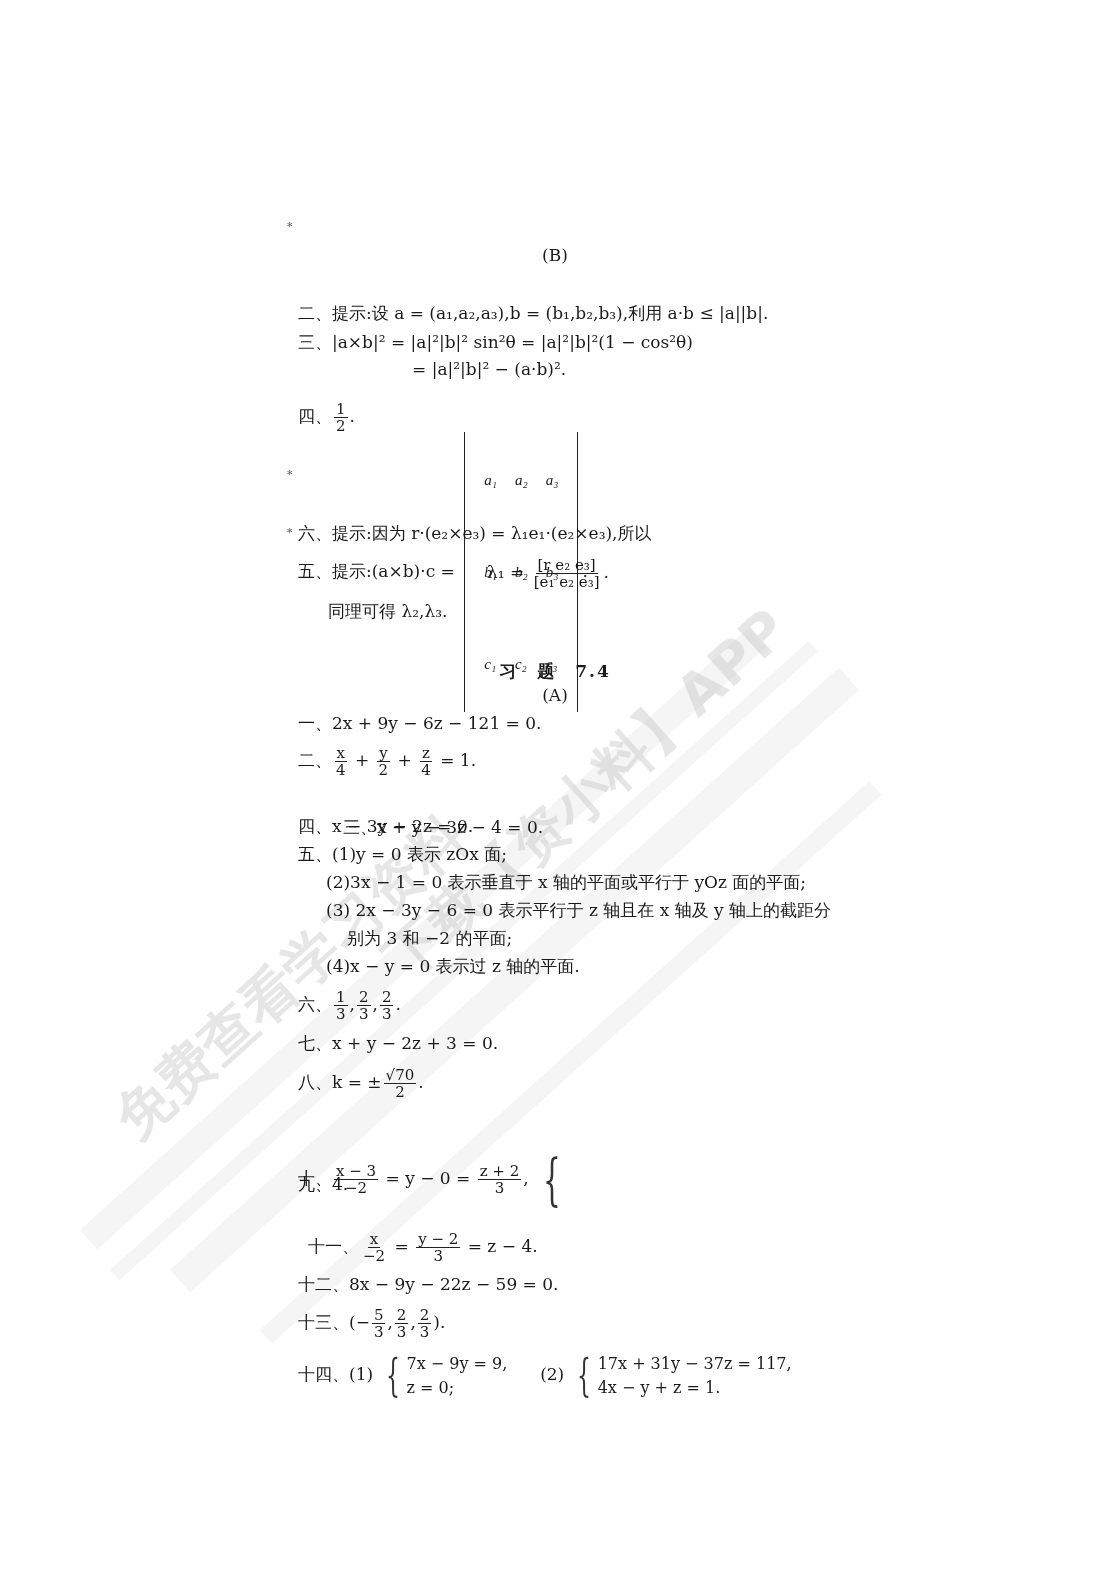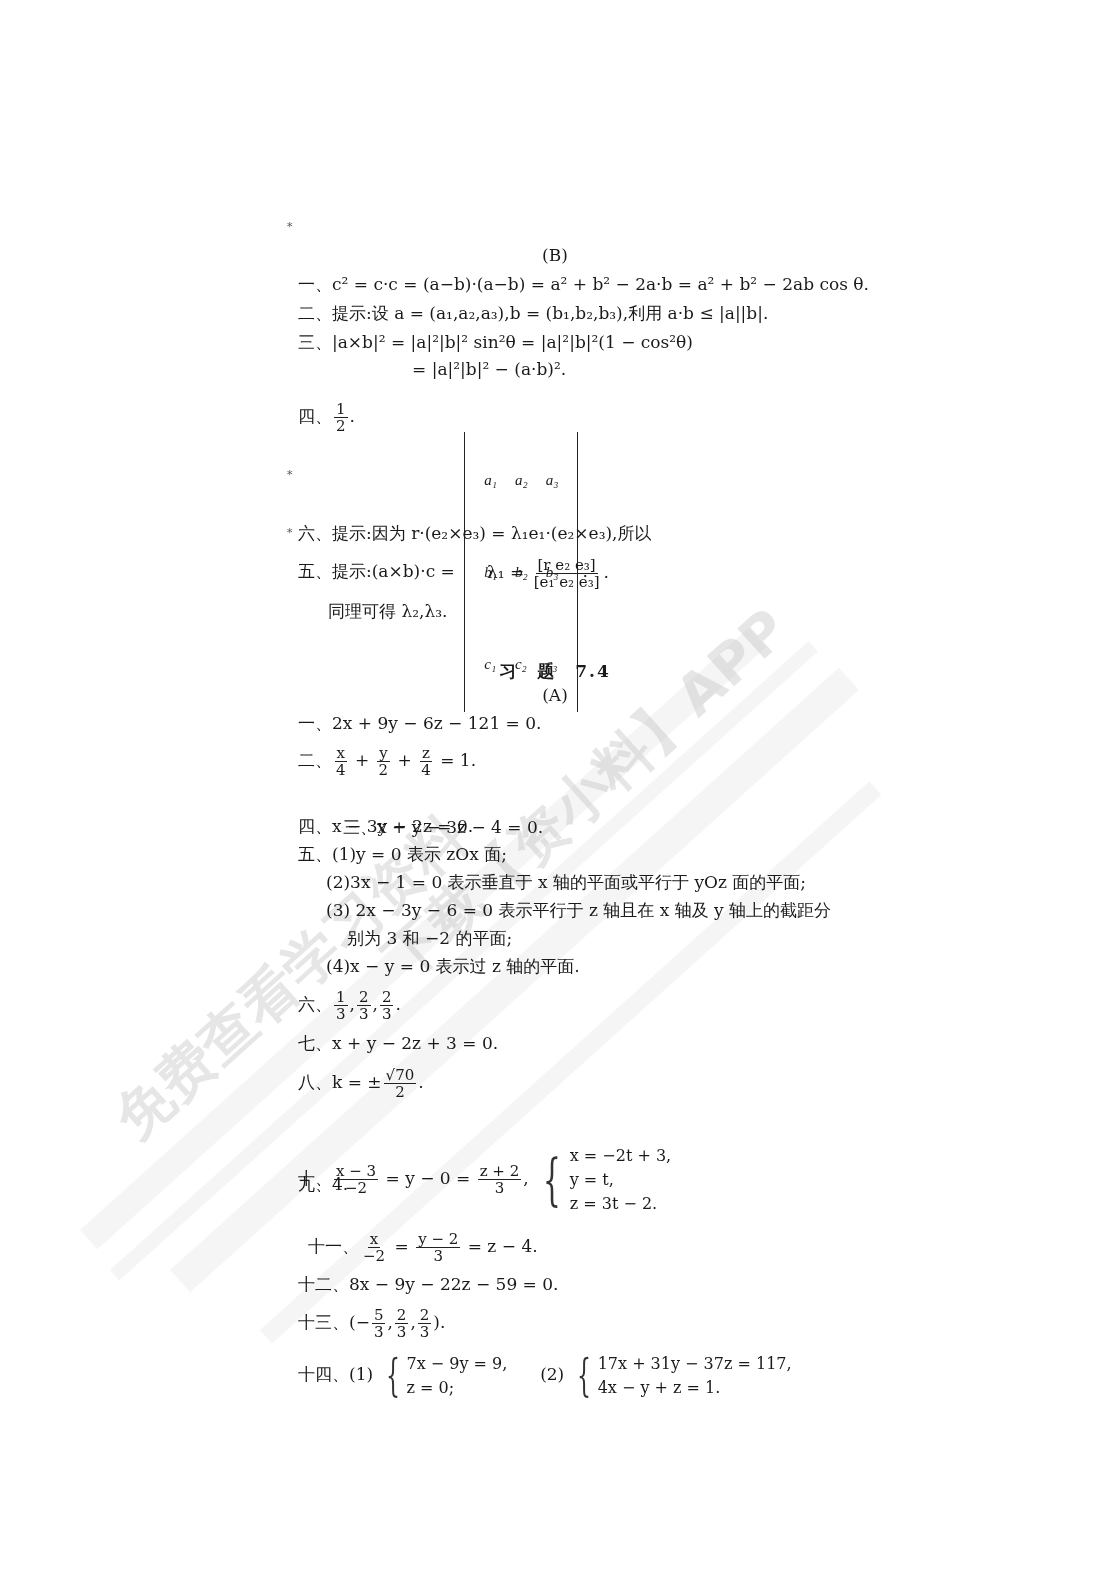--- a/index.html
+++ b/index.html
@@ -35,23 +35,20 @@
   <div class="streak" style="left:170px;top:1270px;width:900px;height:30px;transform:rotate(-42deg);"></div>
   <div class="streak" style="left:260px;top:1330px;width:820px;height:18px;transform:rotate(-42deg);"></div>
 
   <div class="watermark" style="left:150px;top:1080px;transform:rotate(-42deg);">免费查看学习资料</div>
   <div class="watermark" style="left:420px;top:920px;transform:rotate(-42deg);">下载【资小料】APP</div>
 
   <span class="star" style="left:287px;top:220px;">*</span>
 
   <div class="center" style="top:245px;">(B)</div>
 
-  <div class="line" style="left:298px;top:273px;">
-    <span>一、</span><span>c² = c·c = (a−b)·(a−b) = a² + b² − 2a·b = a² + b² − 2ab cos θ.</span>
-  </div>
   <div class="line" style="left:298px;top:302px;">
     <span>二、</span><span>提示:设 a = (a₁,a₂,a₃),b = (b₁,b₂,b₃),利用 a·b ≤ |a||b|.</span>
   </div>
   <div class="line" style="left:298px;top:331px;">
     <span>三、</span><span>|a×b|² = |a|²|b|² sin²θ = |a|²|b|²(1 − cos²θ)</span>
   </div>
   <div class="line" style="left:412px;top:358px;">= |a|²|b|² − (a·b)².</div>
 
   <div class="line" style="left:298px;top:398px;line-height:36px;">
     <span>四、</span><span class="frac">
@@ -172,25 +169,20 @@
         <span class="num">x − 3</span>
         <span class="den">−2</span>
       </span>
     <span>= y − 0 =</span>
     <span class="frac">
         <span class="num">z + 2</span>
         <span class="den">3</span>
       </span><span>,</span>
     <span class="brace">
       <span class="bl">{</span>
-      <span class="rows">
-        <span>x = −2t + 3,</span>
-        <span>y = t,</span>
-        <span>z = 3t − 2.</span>
-      </span>
     </span>
   </div>
 
   <div class="line" style="left:298px;top:1228px;line-height:36px;margin-left:10px;">
     <span>十一、</span><span class="frac">
         <span class="num">x</span>
         <span class="den">−2</span>
       </span>
     <span>=</span>
     <span class="frac">

